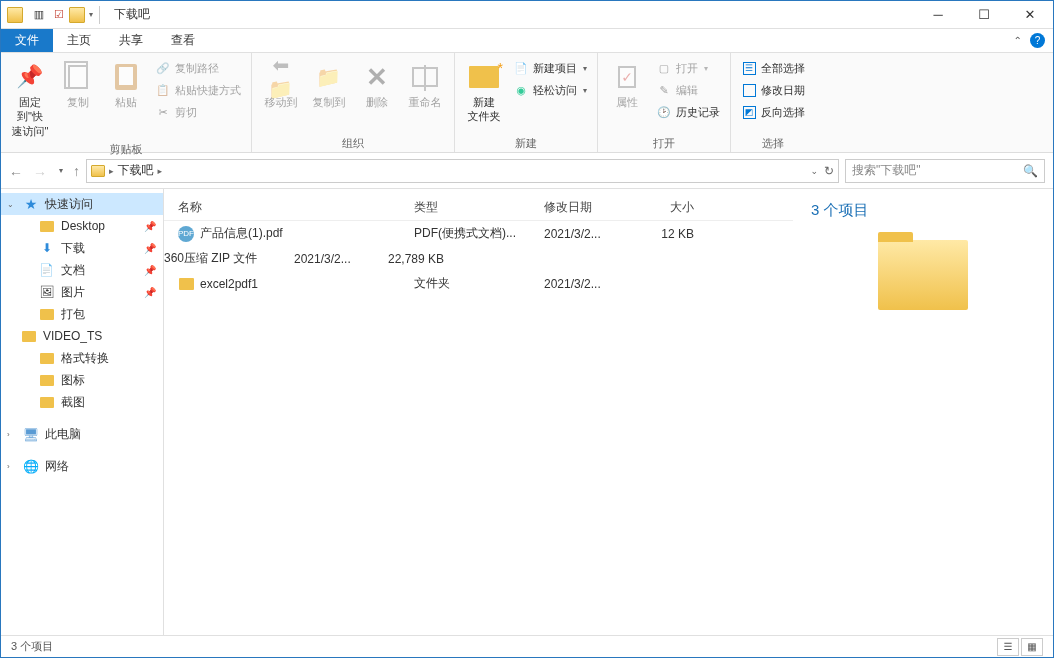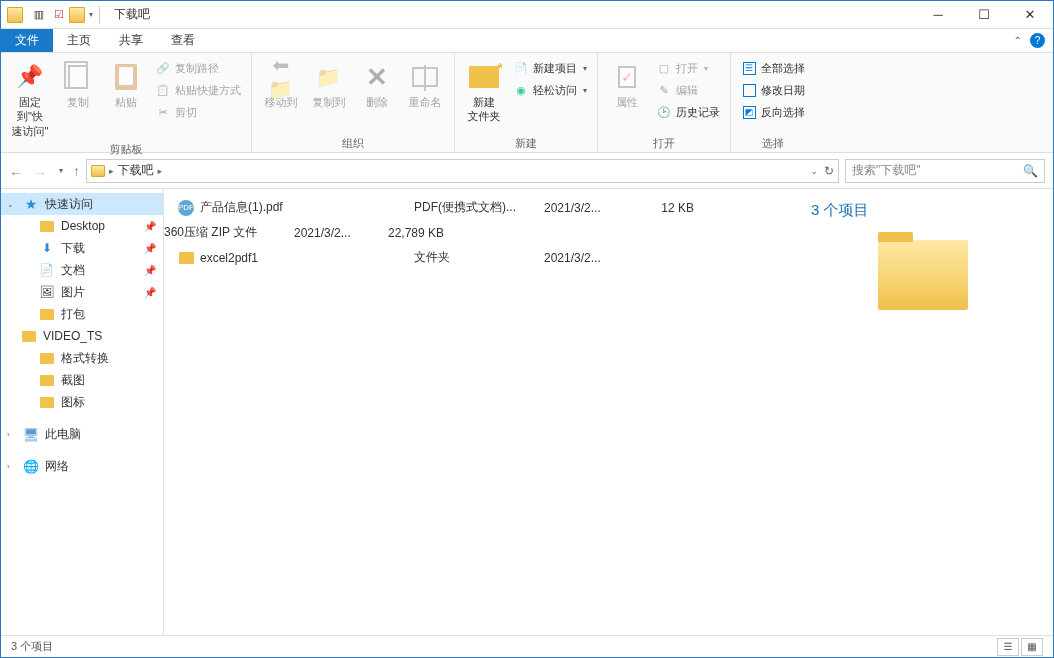--- a/index.html
+++ b/index.html
@@ -375,29 +375,29 @@
               <div class="sb-folder"></div>
             </span>
             <span>格式转换</span>
           </div>
         </div>
         <div class="sb-item-wrap">
           <div class="sb-item" style="padding-left: 38px;">
             <span class="sb-icon">
               <div class="sb-folder"></div>
             </span>
+            <span>图标</span>
+          </div>
+        </div>
+        <div class="sb-item-wrap">
+          <div class="sb-item" style="padding-left: 38px;">
+            <span class="sb-icon">
+              <div class="sb-folder"></div>
+            </span>
             <span>截图</span>
-          </div>
-        </div>
-        <div class="sb-item-wrap">
-          <div class="sb-item" style="padding-left: 38px;">
-            <span class="sb-icon">
-              <div class="sb-folder"></div>
-            </span>
-            <span>图标</span>
           </div>
         </div>
       </div>
     <div class="sb-spacer"></div>
     <div class="sb-item-wrap">
       <div class="sb-item">
         <span class="exp">›</span>
         <span class="sb-icon sb-pc">🖥</span>
         <span>此电脑</span>
       </div>
@@ -407,20 +407,26 @@
       <div class="sb-item">
         <span class="exp">›</span>
         <span class="sb-icon sb-net">🌐</span>
         <span>网络</span>
       </div>
     </div>
   </div>
 
   <div class="content">
     <div class="filelist">
+      <div class="fl-header">
+        <div class="fl-col-name">名称</div>
+        <div class="fl-col-type">类型</div>
+        <div class="fl-col-date">修改日期</div>
+        <div class="fl-col-size">大小</div>
+      </div>
       <div id="fl-rows">
           <div class="fl-row">
             <div class="fl-name">
               <div class="fl-ic pdf-ic">PDF</div>
               <span>产品信息(1).pdf</span>
             </div>
             <div class="fl-col-type">PDF(便携式文档)...</div>
             <div class="fl-col-date">2021/3/2...</div>
             <div class="fl-col-size">12 KB</div>
           </div>

